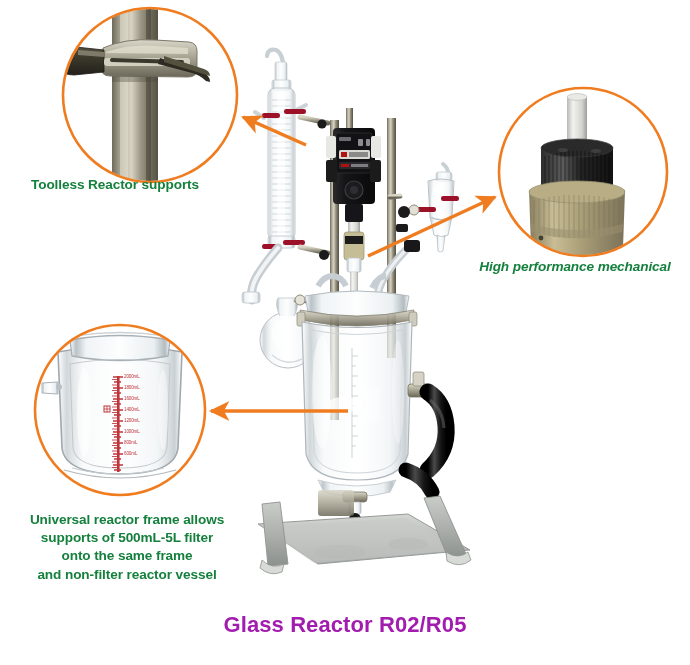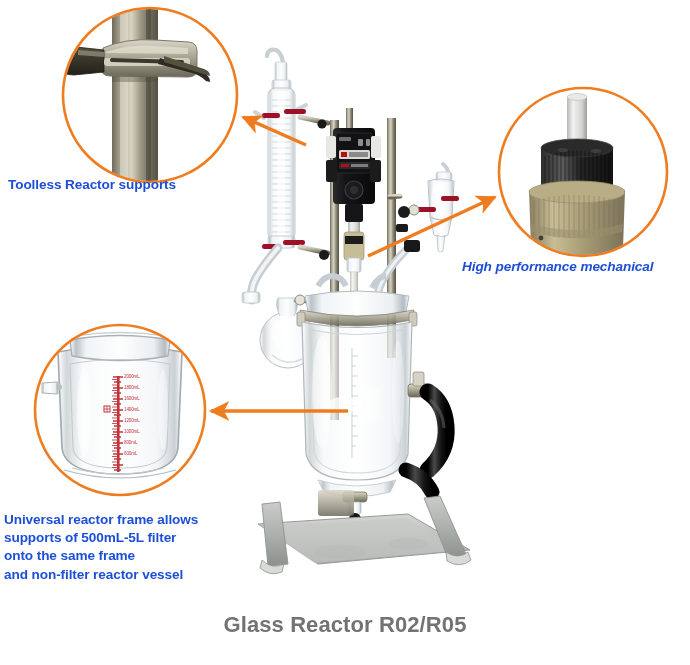--- a/index.html
+++ b/index.html
@@ -12,38 +12,38 @@
     -webkit-font-smoothing:antialiased;
   }
   #stage{position:absolute;inset:0;}
 
   .layer{position:absolute;inset:0;}
   #svg-art{position:absolute;left:0;top:0;width:690px;height:665px;}
 
   
   .caption{
     position:absolute;
-    text-align:left;
+    text-align:center;
     font-weight:700;
-    color:#1d4ed8;
+    color:#15803d;
     line-height:1.34;
     letter-spacing:-0.1px;
   }
   #caption-support{ left:8px;  top:176px; width:214px; font-size:13.6px;}
   #caption-seal{    left:462px;top:258px; width:226px; font-size:13.6px;font-style:italic;}
   #caption-frame{   left:4px;  top:511px; width:246px; font-size:13.6px;}
 
   
   #product-title{
     position:absolute;
     left:0;top:612px;width:690px;
     text-align:center;
     font-size:22px;
     font-weight:700;
-    color:#737373;
+    color:#a21caf;
     letter-spacing:0.1px;
   }
 
   
   .grad-label{
     position:absolute;
     font-size:4.6px;
     color:#c0343c;
     font-family:"Liberation Sans", sans-serif;
     white-space:nowrap;

